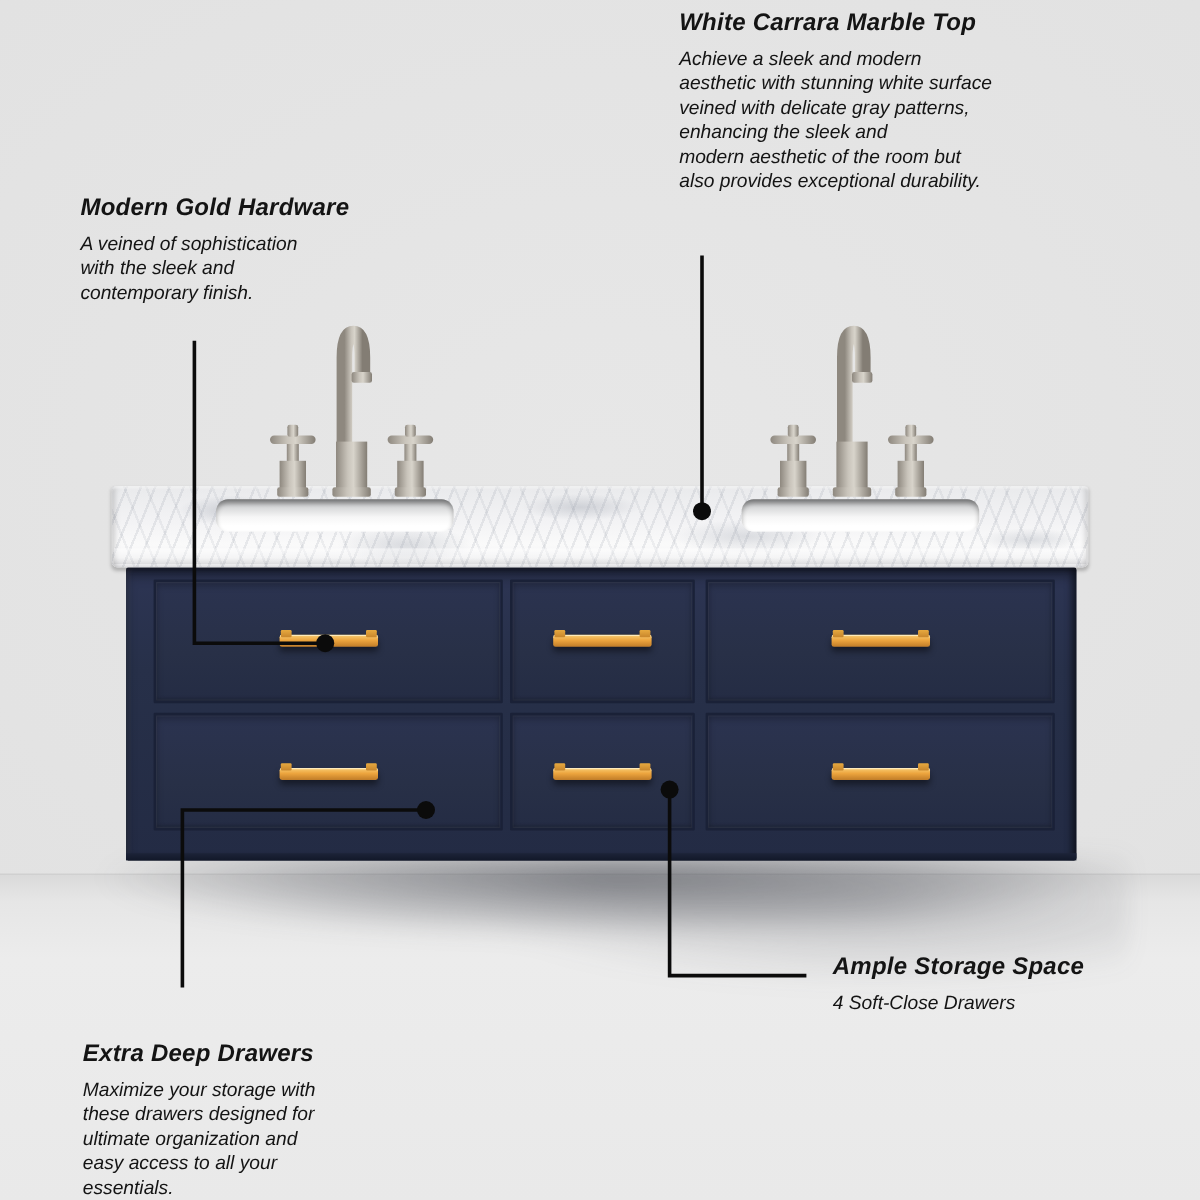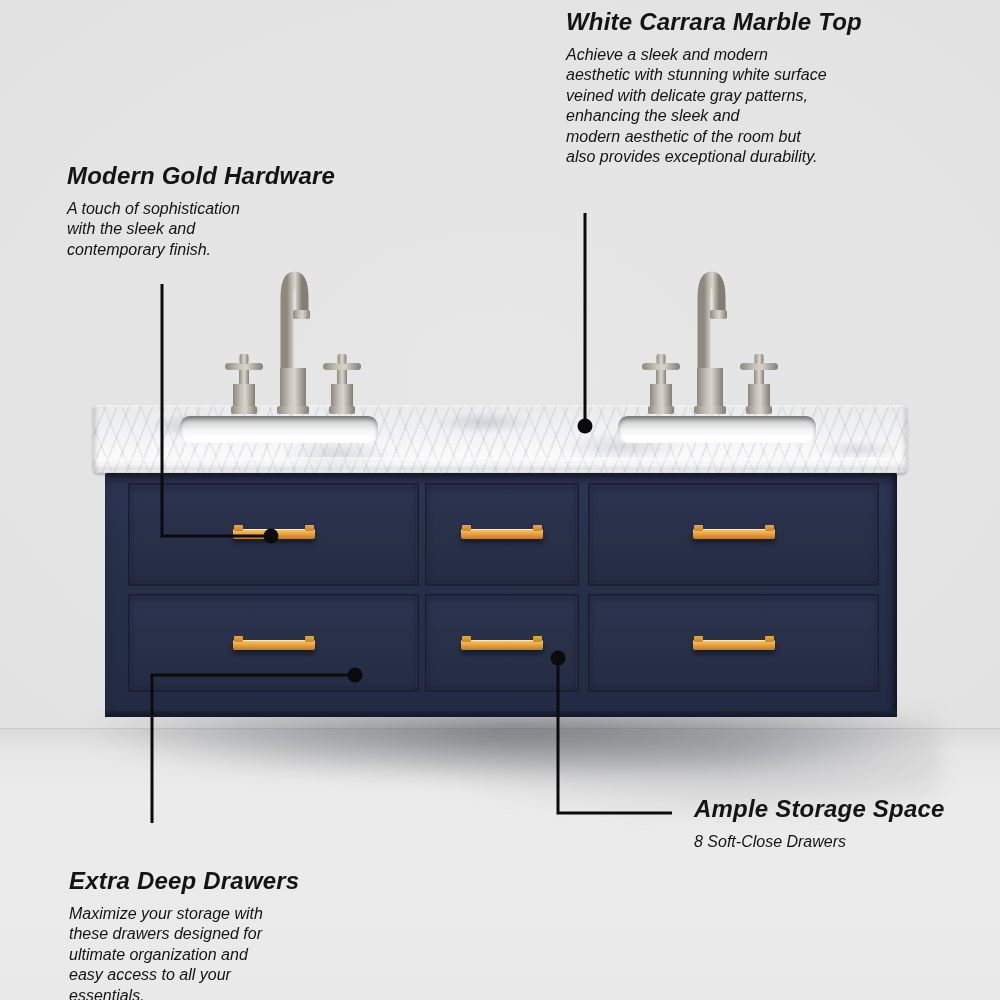--- a/index.html
+++ b/index.html
@@ -65,21 +65,21 @@
          background:linear-gradient(180deg,rgba(255,255,255,.55),rgba(255,255,255,.12) 60%,rgba(0,0,0,.07));}
   .sink{position:absolute;top:11px;width:198px;height:27px;border-radius:10px;
          background:linear-gradient(180deg,#a4a5a7 0%,#d6d7d8 24%,#f6f6f6 55%,#ffffff 82%);
          box-shadow:inset 0 3px 4px rgba(0,0,0,.32), inset 0 -1px 1px rgba(255,255,255,.85);}
   .sink.left{left:87px;} .sink.right{left:525px;}
   
   .faucet{position:absolute;top:268px;width:190px;height:150px;}
   .faucet.left{left:198px;} .faucet.right{left:615px;}
   
   .callout{position:absolute;color:#141414;font-style:italic;}
-  .callout h3{font-size:24px;font-weight:700;margin:0 0 9px 0;letter-spacing:.2px;}
+  .callout h3{font-size:20px;font-weight:700;margin:0 0 9px 0;letter-spacing:.2px;}
   .callout p{font-size:16px;line-height:1.28;margin:0;white-space:pre-line;}
   #c-marble{left:566px;top:8px;width:345px;}
   #c-hardware{left:67px;top:162px;width:290px;}
   #c-deep{left:69px;top:835px;width:310px;margin-top:32px;}
   #c-ample{left:694px;top:795px;width:300px;}
   .overlay{position:absolute;left:0;top:0;}
 </style>
 </head>
 <body>
 
@@ -187,32 +187,32 @@
     <p>Achieve a sleek and modern
 aesthetic with stunning white surface
 veined with delicate gray patterns,
 enhancing the sleek and
 modern aesthetic of the room but
 also provides exceptional durability.</p>
   </div>
 
   <div class="callout" id="c-hardware">
     <h3>Modern Gold Hardware</h3>
-    <p>A touch of sophistication
+    <p>A veined of sophistication
 with the sleek and
 contemporary finish.</p>
   </div>
 
   <div class="callout" id="c-deep">
     <h3>Extra Deep Drawers</h3>
     <p>Maximize your storage with
 these drawers designed for
 ultimate organization and
 easy access to all your
 essentials.</p>
   </div>
 
   <div class="callout" id="c-ample">
     <h3>Ample Storage Space</h3>
-    <p>8 Soft-Close Drawers</p>
+    <p>4 Soft-Close Drawers</p>
   </div>
 
 </div>
 
 </body></html>

